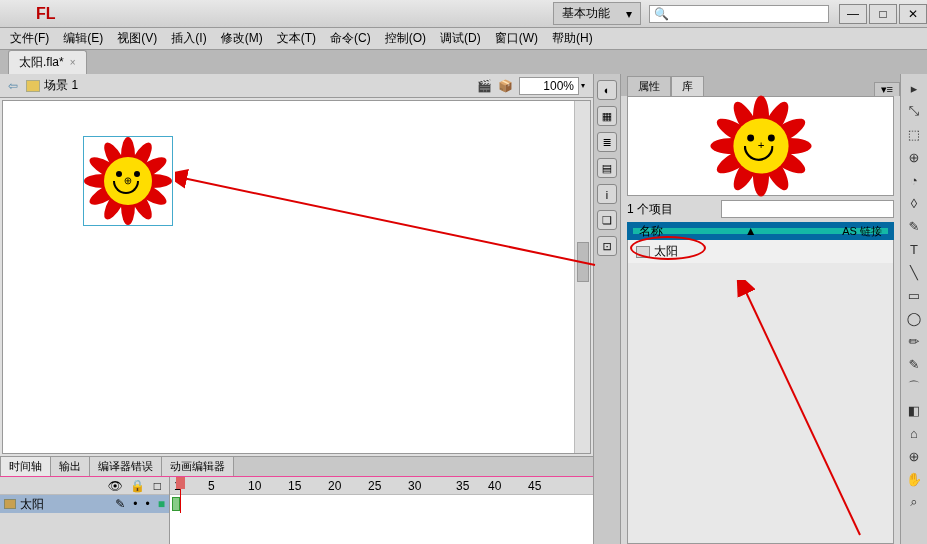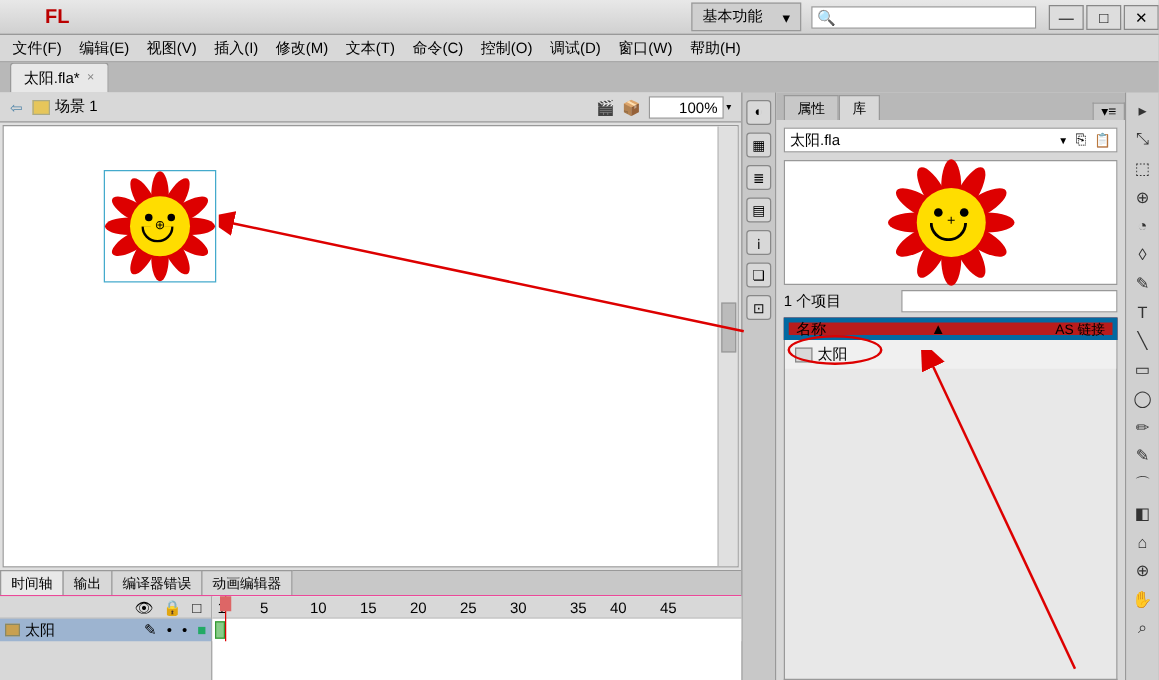--- a/index.html
+++ b/index.html
@@ -77,21 +77,21 @@
 .rp-tabs { height:22px; display:flex; align-items:flex-end; background:#b8b8b8; padding-left:6px; }
 .rp-tabs span { padding:2px 10px; border:1px solid #999; border-bottom:none; background:#c8c8c8; font-size:11px; }
 .rp-tabs span.active { background:#d8d8d8; }
 .rp-tabs .menu { margin-left:auto; padding:0 6px; }
 .rp-doc-dd { margin:6px; height:20px; border:1px solid #999; background:#fff; display:flex; align-items:center; padding:0 4px; }
 .rp-doc-dd .tri { margin-left:auto; font-size:8px; }
 .rp-doc-dd .pin { margin-left:6px; font-size:11px; }
 .rp-preview { margin:0 6px; height:100px; background:#fff; border:1px solid #999; display:flex; align-items:center; justify-content:center; position:relative; }
 .rp-items-row { margin:4px 6px; display:flex; align-items:center;gap:40px; }
 .rp-items-row input { flex:1; margin-left:8px; height:18px; border:1px solid #999; padding:0 4px; }
-.rp-list-head { margin:0 6px; height:18px; background:#b91c1c; border:4px solid #0369a1; display:flex; align-items:center; padding:0 6px; }
+.rp-list-head { margin:0 6px; height:18px; background:#14b8a6; border:6px solid #0369a1; display:flex; align-items:center; padding:0 6px; }
 .rp-list-head .as { margin-left:auto; font-size:11px; }
 .rp-list { margin:0 6px; flex:1; background:#e8e8e8; border:1px solid #999; border-top:none; position:relative; }
 .rp-item { display:flex; align-items:center; gap:4px; padding:3px 8px; background:#f0f0f0; }
 .rp-item .sicon { width:14px; height:12px; border:1px solid #888; background:#d8d8d8; }
 .red-oval { position:absolute; left:2px; top:-4px; width:76px; height:24px; border:2px solid #d00; border-radius:50%; pointer-events:none; }
 
 
 .toolstrip { width:26px; background:#d0d0d0; display:flex; flex-direction:column; align-items:center; padding-top:4px; gap:3px; }
 .toolstrip div { width:20px; height:20px; display:flex; align-items:center; justify-content:center; font-size:13px; color:#333; border-radius:2px; }
 .scrollbar-v { position:absolute; right:0; top:0; width:16px; height:100%; background:#e0e0e0; border-left:1px solid #bbb; }
@@ -235,26 +235,20 @@
     <div>❏</div>
     <div>⊡</div>
   </div>
 
   <div class="rightpanel">
     <div class="rp-tabs">
       <span>属性</span>
       <span class="active">库</span>
       <span class="menu">▾≡</span>
     </div>
-    <div class="rp-doc-dd">
-      <span>太阳.fla</span>
-      <span class="tri">▼</span>
-      <span class="pin">⎘</span>
-      <span class="pin">📋</span>
-    </div>
     <div class="rp-preview">
       <div class="flower" style="transform:scale(1.15)">
         <div class="petal" style="transform:rotate(0deg)"></div>
           <div class="petal" style="transform:rotate(30deg)"></div>
         <div class="petal" style="transform:rotate(60deg)"></div>
           <div class="petal" style="transform:rotate(90deg)"></div>
         <div class="petal" style="transform:rotate(120deg)"></div>
           <div class="petal" style="transform:rotate(150deg)"></div>
         <div class="petal" style="transform:rotate(180deg)"></div>
           <div class="petal" style="transform:rotate(210deg)"></div>

